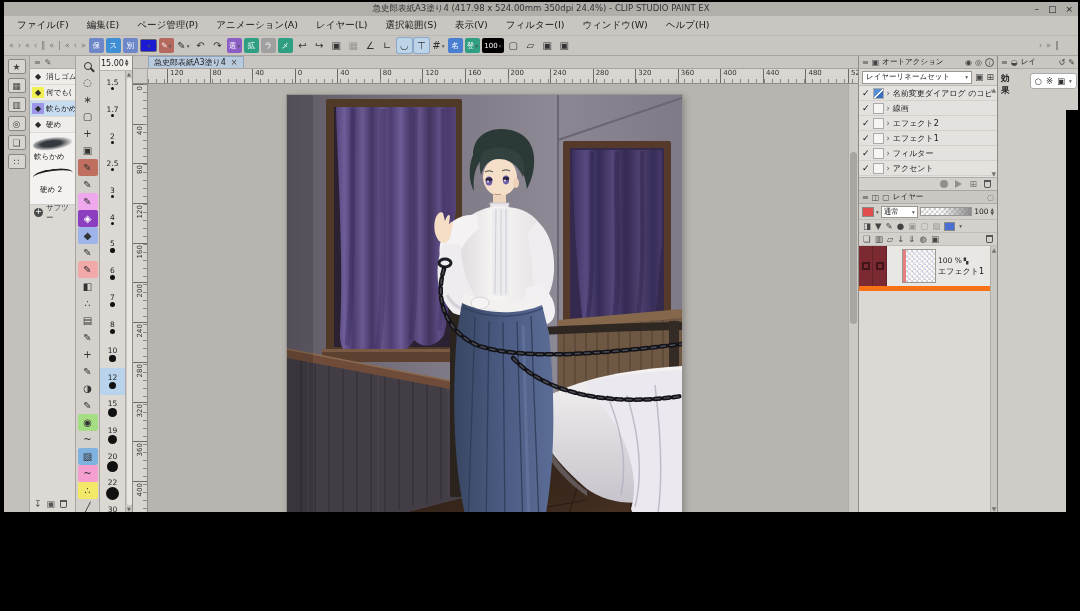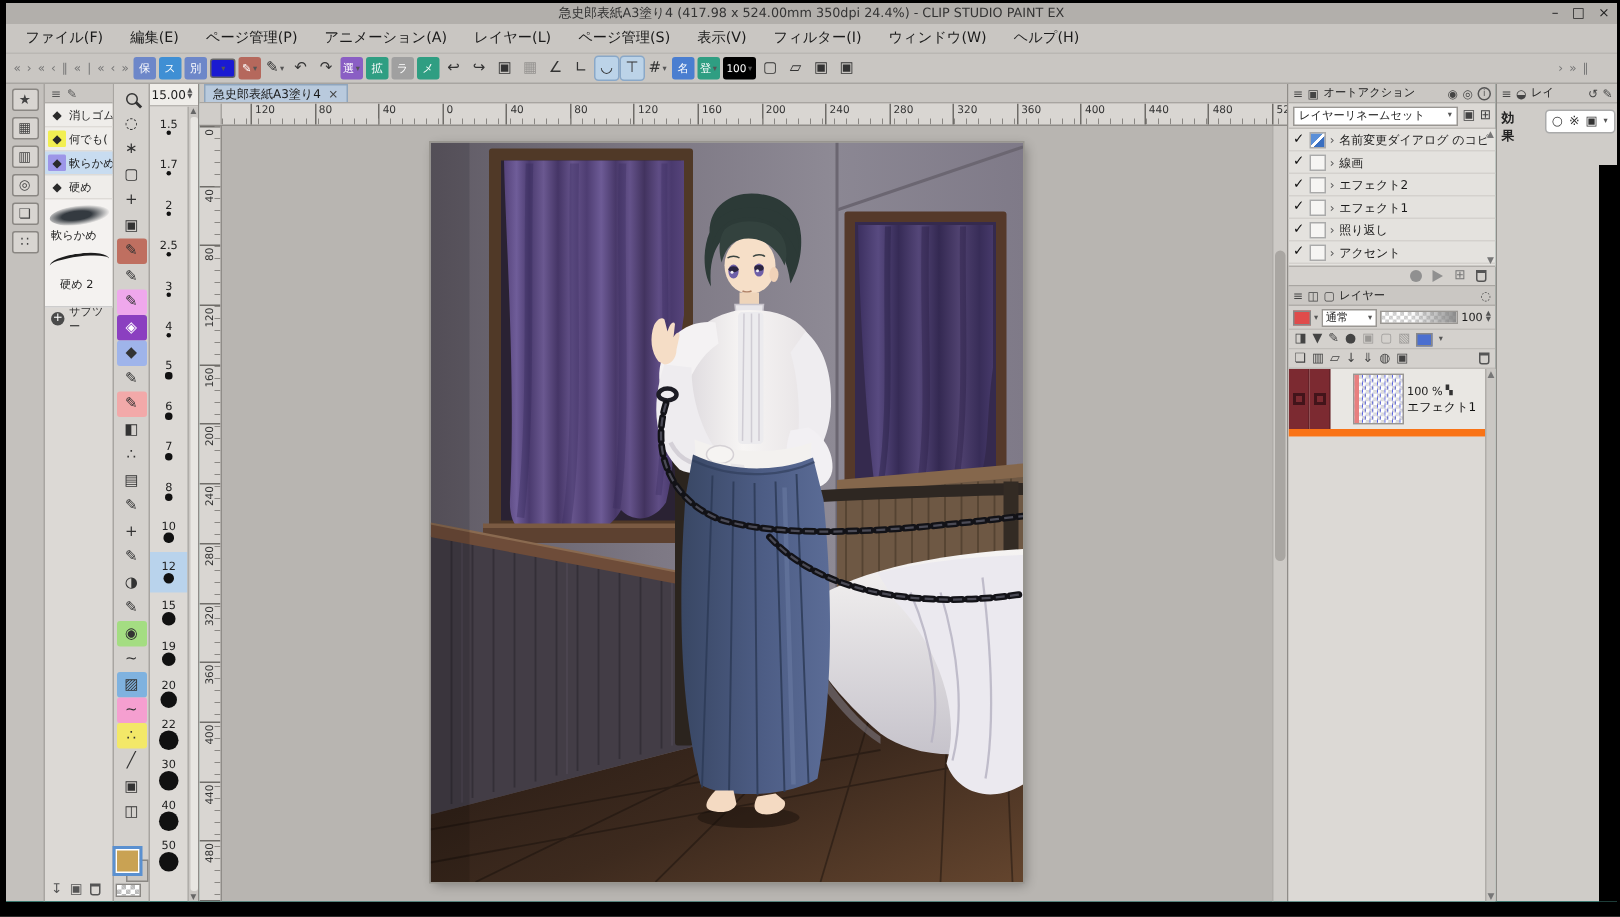--- a/index.html
+++ b/index.html
@@ -1,18 +1,18 @@
 <!DOCTYPE html>
 <html><head>
 <meta charset="utf-8">
 <style>
 *{box-sizing:border-box;margin:0;padding:0}
 html,body{width:1080px;height:611px;overflow:hidden;background:#000;
   font-family:"DejaVu Sans","Liberation Sans",sans-serif;-webkit-font-smoothing:antialiased}
-.screen{position:absolute;left:4px;top:2px;width:1074px;height:599px;background:#14b8a6;
+.screen{position:absolute;left:4px;top:2px;width:1074px;height:510px;background:#bef264;
   display:flex;flex-direction:column;font-size:9px;color:#1a1a1a;overflow:hidden}
 .blackpatch{position:absolute;left:1062px;top:54px;width:12px;height:545px;background:#000;z-index:50}
 
 .titlebar{height:14px;background:#b2afab;display:flex;align-items:center;position:relative;flex:none}
 .t-title{flex:1;text-align:center;font-size:8.5px;color:#333;white-space:nowrap;overflow:hidden}
 .t-ctrl{position:absolute;right:5px;top:0;height:14px;display:flex;gap:9px;align-items:center;font-size:9px;color:#222}
 .menubar{height:20px;display:flex;align-items:center;padding-left:4px;background:#c9c6c2;border-bottom:1px solid #bab7b3;flex:none}
 .menu-item{padding:0 9px;font-size:9.5px;white-space:nowrap}
 .toolbar{height:20px;display:flex;align-items:center;background:#c9c6c2;border-bottom:1px solid #a8a5a1;padding:0 3px;flex:none}
 .tb-arrow{color:#777;font-size:8px;padding:0 2px}
@@ -65,21 +65,21 @@
 .bs-list{flex:1;overflow:hidden;position:relative;padding-right:7px}
 .bs-item{height:27px;display:flex;flex-direction:column;align-items:center;justify-content:center;gap:1px}
 .bs-item.selected{background:#b9d3ec}
 .bs-num{font-size:7.5px;color:#222;line-height:7px}
 .dot{background:#111;border-radius:50%;width:4px;height:4px}
 .bs-scroll{position:absolute;right:0;top:0;bottom:0;width:7px;background:#cac7c3;border-left:1px solid #b0ada9;
   display:flex;flex-direction:column;justify-content:space-between;align-items:center;font-size:5px;color:#666}
 .bs-sthumb{width:5px;flex:1;margin:1px 0;background:#e8e6e2;border-radius:2px}
 
 .canvascol{flex:1;display:flex;flex-direction:column;min-width:0;background:#b8b5b1}
-.tabbar{height:13px;background:#c9c6c2;border-bottom:1px solid #a8a5a1;display:flex;align-items:flex-end;padding-left:3px;flex:none}
+.tabbar{height:13px;background:#c9c6c2;border-bottom:1px solid #a8a5a1;display:flex;align-items:flex-end;padding-left:15px;flex:none}
 .ctab{height:12px;background:#b9cadd;border:1px solid #8fa5bd;border-bottom:none;display:flex;align-items:center;gap:5px;padding:0 5px;font-size:8px;white-space:nowrap}
 .tabx{font-size:8px;color:#444}
 .hruler{height:15px;background:#d9d6d2;border-bottom:1px solid #8f8c88;display:flex;position:relative;flex:none}
 .rcorner{width:15px;height:100%;background:#d0cdc9;border-right:1px solid #a8a5a1;flex:none}
 .hr-ticks{position:relative;flex:1;overflow:hidden;white-space:nowrap;padding-left:19px}
 .hr-ticks::after{content:"";position:absolute;left:0;right:0;bottom:0;height:4px;
   background:repeating-linear-gradient(90deg,#8a8783 0 1px,transparent 1px 8px)}
 .hnum{display:inline-block;width:39.7px;font-size:7px;color:#333;border-left:1px solid #6f6c68;padding-left:2px;height:15px;vertical-align:top}
 .canvasrow{flex:1;display:flex;min-height:0}
 .vruler{width:15px;background:#d9d6d2;border-right:1px solid #8f8c88;position:relative;overflow:hidden;flex:none}
@@ -171,21 +171,21 @@
       <span class="menu-item">ファイル(F)</span>
 
       <span class="menu-item">編集(E)</span>
 
       <span class="menu-item">ページ管理(P)</span>
 
       <span class="menu-item">アニメーション(A)</span>
 
       <span class="menu-item">レイヤー(L)</span>
 
-      <span class="menu-item">ページ管理(S)</span>
+      <span class="menu-item">選択範囲(S)</span>
 
       <span class="menu-item">表示(V)</span>
 
       <span class="menu-item">フィルター(I)</span>
 
       <span class="menu-item">ウィンドウ(W)</span>
 
       <span class="menu-item">ヘルプ(H)</span>
 
   </div>
@@ -954,21 +954,21 @@
             <span class="chk">✓</span>
             <i class="ibox"></i>
             <span class="acaret">›</span>
             <span>エフェクト1</span>
           </div>
 
           <div class="aarow">
             <span class="chk">✓</span>
             <i class="ibox"></i>
             <span class="acaret">›</span>
-            <span>照り返し</span>
+            <span>フィルター</span>
           </div>
 
           <div class="aarow">
             <span class="chk">✓</span>
             <i class="ibox"></i>
             <span class="acaret">›</span>
             <span>アクセント</span>
           </div>
 
         <span class="aa-sc">▲</span>

